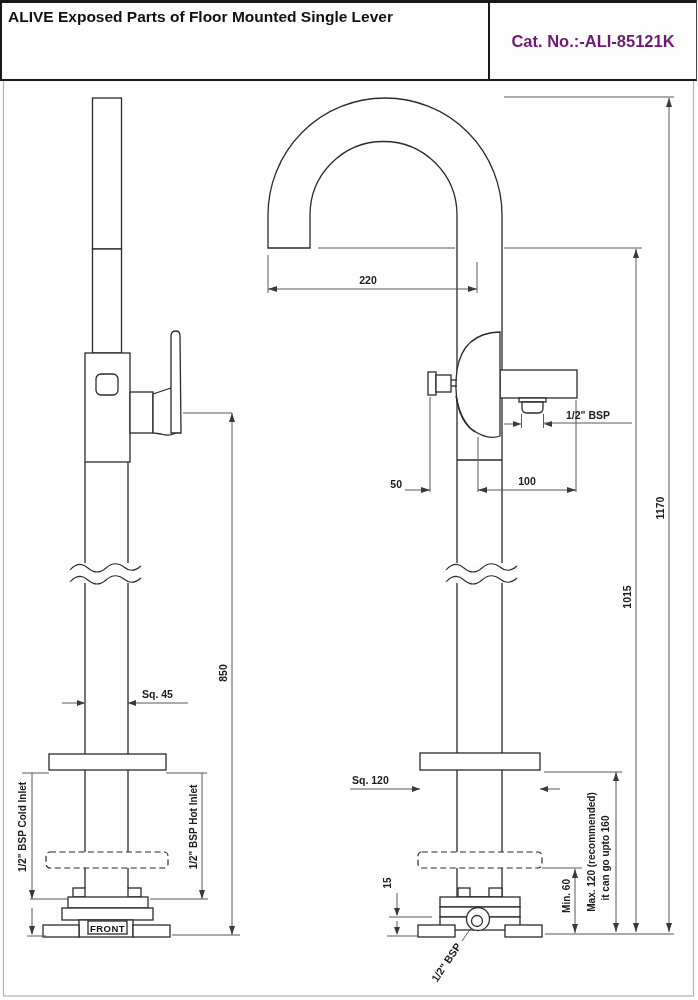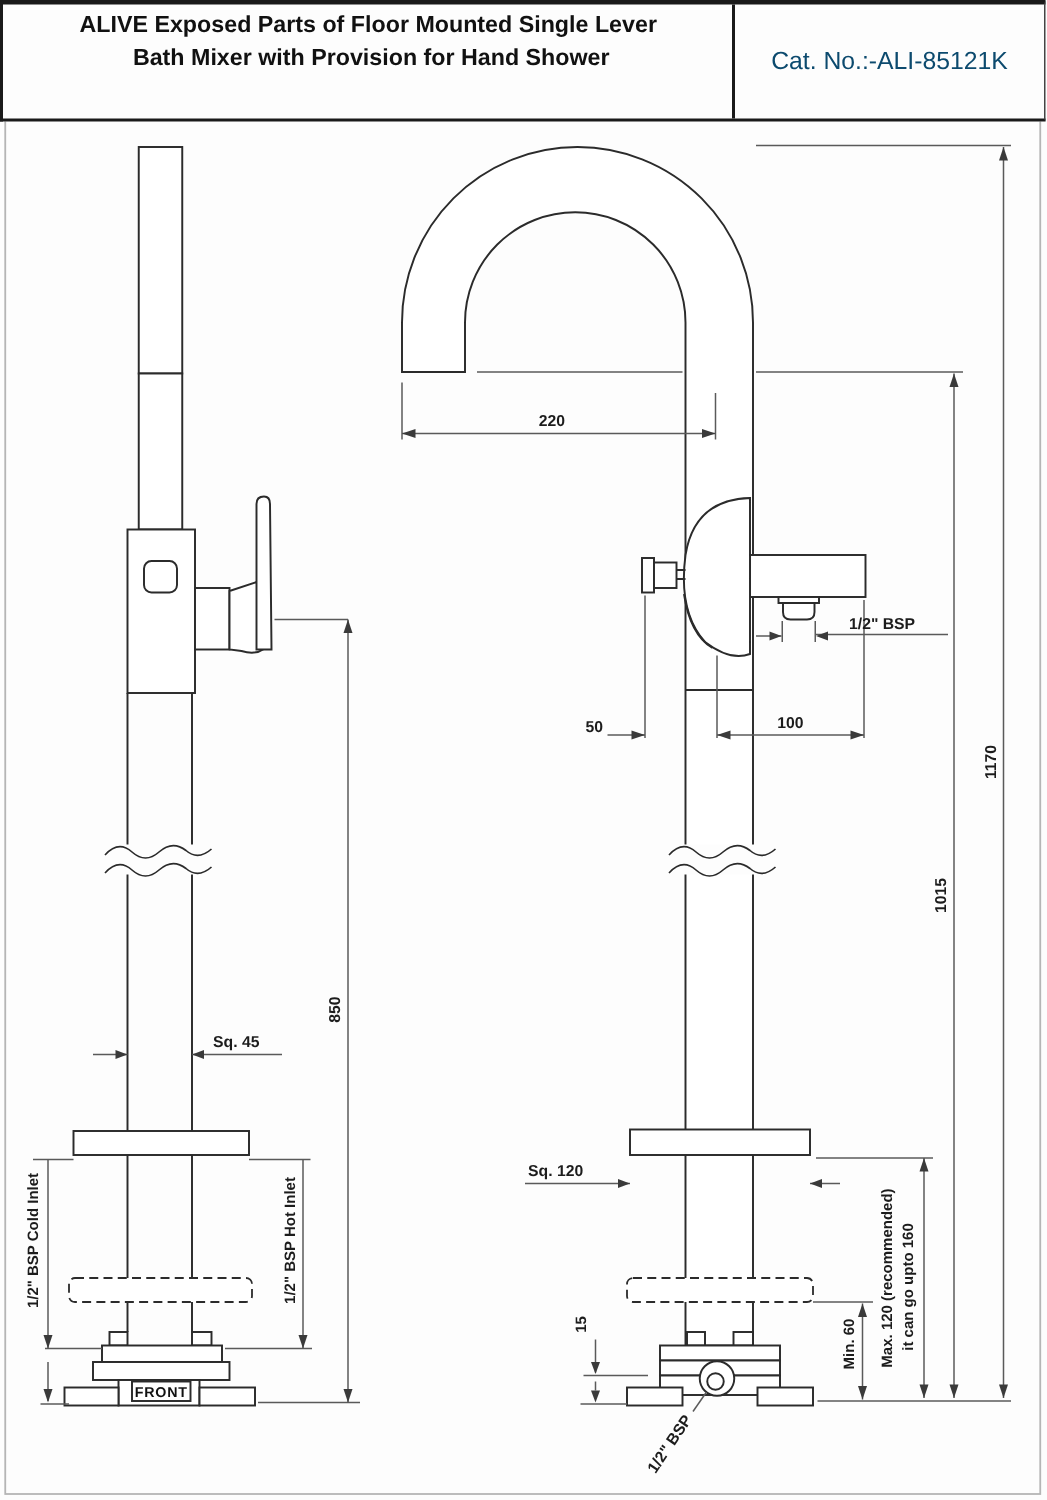--- a/index.html
+++ b/index.html
@@ -1,27 +1,27 @@
 <!DOCTYPE html>
 <html><head>
 <meta charset="utf-8">
 <style>
   html,body{margin:0;padding:0;background:#e8e8e8;}
   .page{position:relative;width:698px;height:1000px;background:#fdfdfd;
         font-family:"Liberation Sans",sans-serif;overflow:hidden;}
   .title-block{position:absolute;left:0;top:0;width:694px;height:76px;
         display:flex;background:#fdfdfd;
         border-top:3px solid #1a1a1a;border-left:2px solid #1a1a1a;
-        border-bottom:2px solid #1a1a1a;border-right:1px solid #444;text-align:center;}
+        border-bottom:2px solid #1a1a1a;border-right:1px solid #444;}
   .title-cell{width:488px;box-sizing:border-box;border-right:2px solid #1a1a1a;
         padding:3px 5px 0 6px;font-size:15.5px;font-weight:700;color:#111;
         line-height:1.42;}
   .title-line2{padding-left:4px;}
   .cat-cell{flex:1;display:flex;align-items:center;justify-content:center;
-        font-size:16.5px;font-weight:400;color:#0c4a6e;}
+        font-size:16.5px;font-weight:700;color:#701a75;}
   svg{position:absolute;left:0;top:0;}
   .fig{fill:#ffffff;stroke:#2b2b2b;stroke-width:1.3;}
   .figline{fill:none;stroke:#2b2b2b;stroke-width:1.3;}
   .dashf{fill:#ffffff;stroke:#2b2b2b;stroke-width:1.2;stroke-dasharray:6 3.5;}
   .dim{fill:none;stroke:#5a5a5a;stroke-width:1;}
   .arr{fill:#3a3a3a;stroke:none;}
   .dtx{font-family:"Liberation Sans",sans-serif;font-size:10.5px;font-weight:700;fill:#1c1c1c;}
   .dtxs{font-family:"Liberation Sans",sans-serif;font-size:10px;font-weight:700;fill:#1c1c1c;}
   .front-tx{font-family:"Liberation Sans",sans-serif;font-size:9.5px;font-weight:700;fill:#111;letter-spacing:.5px;}
   .wave{fill:none;stroke:#2b2b2b;stroke-width:1.1;}
@@ -221,18 +221,17 @@
 
       <line class="dim" x1="545" y1="934" x2="674" y2="934"></line>
 
       <text class="dtx" transform="rotate(-56 447 963)" x="447" y="963" text-anchor="middle" dominant-baseline="middle">1/2" BSP</text>
     </g>
   </svg>
 
   <div class="title-block">
     <div class="title-cell">
       <div>ALIVE Exposed Parts of Floor Mounted Single Lever</div>
-      <div class="title-line2">Bath Mixer with Provision for Hand Shower</div>
     </div>
     <div class="cat-cell">Cat. No.:-ALI-85121K</div>
   </div>
 
 </div>
 
 </body></html>

